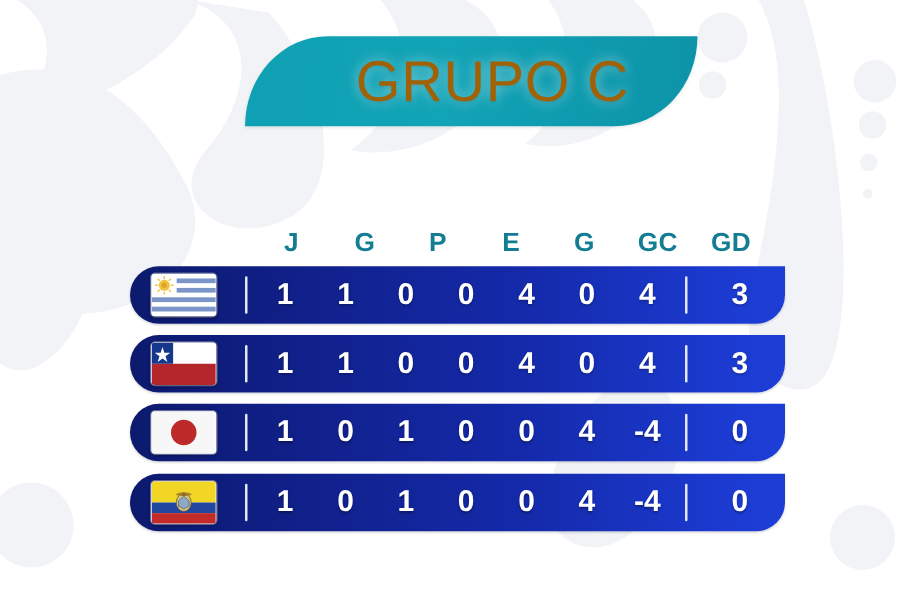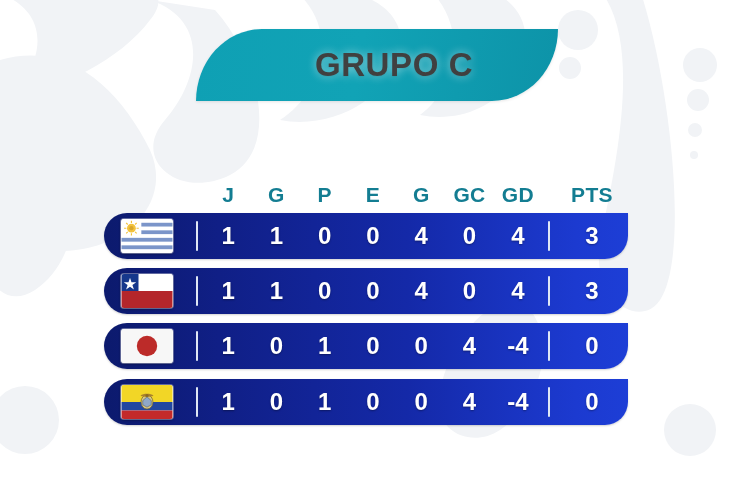--- a/index.html
+++ b/index.html
@@ -19,22 +19,22 @@
     border-top-left-radius:66px 72px;
     border-bottom-right-radius:66px 72px;
     border-top-right-radius:0;
     border-bottom-left-radius:0;
     box-shadow:0 1px 3px rgba(0,0,0,.10);
   }
   .banner-title{
     position:absolute;inset:0;
     display:flex;align-items:center;justify-content:center;
     padding-left:34px;
-    color:#404040;
-    font-size:33px;font-weight:bold;letter-spacing:.6px;
+    color:#a16207;
+    font-size:46px;font-weight:normal;letter-spacing:.6px;
     text-shadow:0 0 10px rgba(255,255,255,.55),0 1px 2px rgba(0,0,0,.10);
     box-sizing:border-box;
   }
   
   .table{position:absolute;left:0;top:0;width:730px;z-index:3;}
   .head-row{
     position:absolute;left:104px;top:181px;width:524px;height:28px;
     display:flex;align-items:center;
   }
   .head-row .flagcell{width:86px;flex:none;}
@@ -111,21 +111,20 @@
     <div class="flagcell"></div>
     <div class="sep"></div>
     <div class="head-cell">J</div>
     <div class="head-cell">G</div>
     <div class="head-cell">P</div>
     <div class="head-cell">E</div>
     <div class="head-cell">G</div>
     <div class="head-cell">GC</div>
     <div class="head-cell">GD</div>
     <div class="sep"></div>
-    <div class="head-cell pts">PTS</div>
   </div>
 
   <div class="row r0">
     <div class="flagcell">
       <div class="flag">
         <svg viewBox="0 0 36 24">
           <rect width="36" height="24" fill="#ffffff"></rect>
           <g fill="#7b95c9">
             <rect x="14" y="2.66" width="22" height="2.66"></rect>
             <rect x="14" y="8" width="22" height="2.66"></rect>

